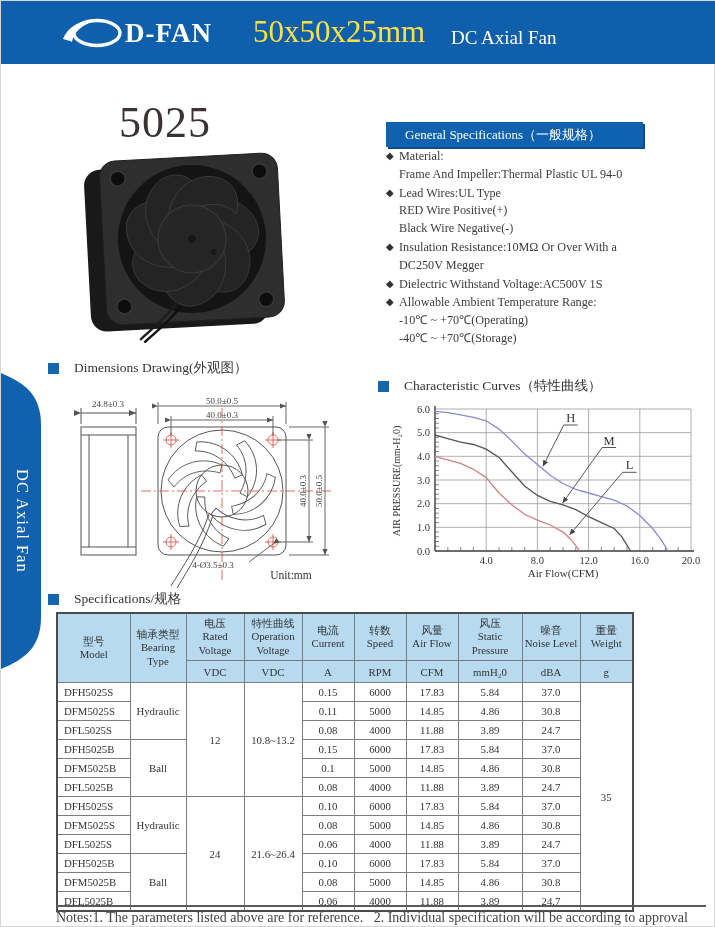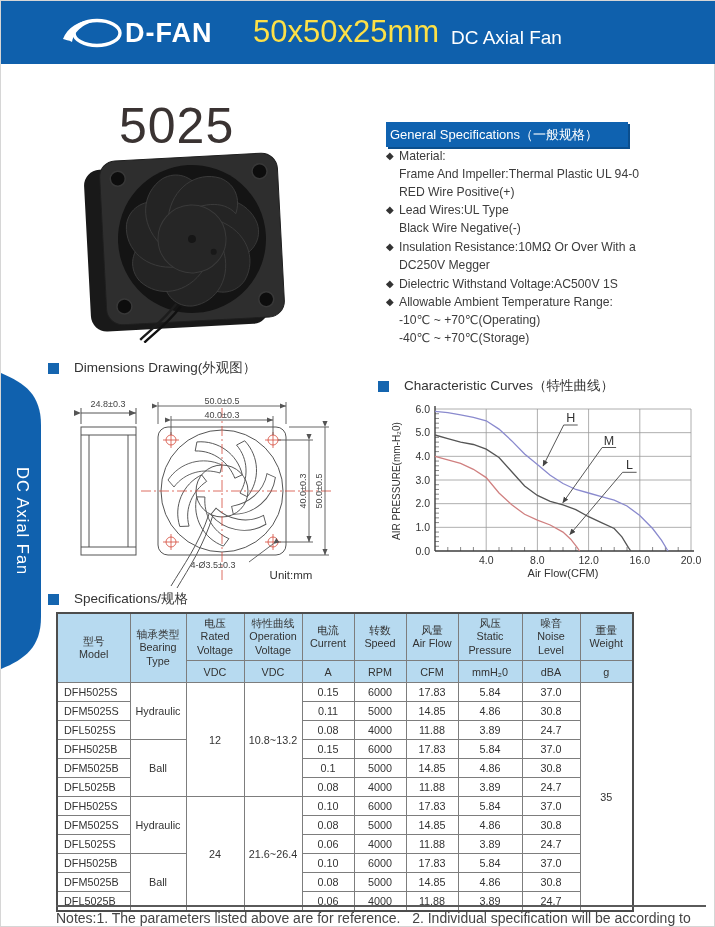--- a/index.html
+++ b/index.html
@@ -1,38 +1,38 @@
 <!DOCTYPE html>
 <html><head>
 <meta charset="utf-8">
 <style>
   html,body{margin:0;padding:0;}
   body{width:715px;height:927px;position:relative;background:#fff;
        font-family:"Liberation Sans","DejaVu Sans",sans-serif;overflow:hidden;}
-  .page{position:absolute;inset:0;border:1px solid #d6d6d6;box-sizing:border-box;background:#fff;}
+  .page{position:absolute;inset:0;border:1px solid #d6d6d6;box-sizing:border-box;background:#fff;font-family:Liberation Serif, serif;}
 
   
   .top-bar{position:absolute;top:0;left:0;width:715px;height:63px;background:#0f60ac;}
   .logo-wrap{position:absolute;left:60px;top:15px;width:62px;height:34px;}
   .brand{position:absolute;left:124px;top:17px;color:#fff;font-size:27px;font-weight:bold;letter-spacing:1px;}
   .size-title{position:absolute;left:252px;top:13px;color:#fde047;font-size:31px;font-weight:400;}
   .subtitle{position:absolute;left:450px;top:26px;color:#fff;font-size:19px;font-weight:400;}
 
   
   .side-tab{position:absolute;left:0;top:372px;width:44px;height:296px;}
   .side-tab-label{position:absolute;left:6px;top:0;height:296px;width:30px;display:flex;align-items:center;justify-content:center;
        writing-mode:vertical-rl;color:#fff;font-size:16.5px;letter-spacing:1px;}
 
   
-  .model-number{position:absolute;left:118px;top:96px;font-size:50px;color:#3a3332;font-weight:500;letter-spacing:1px;}
+  .model-number{position:absolute;left:118px;top:96px;font-size:44px;color:#3a3332;font-weight:500;letter-spacing:1px;}
   .fan-photo{position:absolute;left:62px;top:150px;width:252px;height:192px;}
 
   
   .gen-specs{position:absolute;left:385px;top:121px;width:322px;}
-  .gen-title{width:238px;height:25px;background:#0f62b0;color:#fff;font-size:13px;line-height:25px;padding-left:4px;
+  .gen-title{width:238px;height:25px;background:#0f62b0;color:#fff;font-size:13px;line-height:25px;padding-left:19px;
        box-shadow:2px 2px 0 #0b4e8d;}
   .gen-list{font-size:12.2px;color:#3c3c3c;line-height:17.8px;}
   .gl{white-space:nowrap;}
   .gl .bullet{display:inline-block;width:13px;font-size:10px;vertical-align:1px;color:#333;}
   .gl.cont{padding-left:13px;}
 
   
   .section-title{position:absolute;display:flex;align-items:center;gap:15px;font-size:13.5px;color:#333;}
   .sq{width:11px;height:11px;background:#1565af;flex:0 0 auto;}
 
@@ -109,22 +109,22 @@
         <path d="M114 155 C100 171 88 179 76 189" fill="none" stroke="#101010" stroke-width="2.4"></path>
       </g>
     </svg>
   </div>
 
   <div class="gen-specs">
     <div class="gen-title">General Specifications（一般规格）</div>
     <div class="gen-list">
       <div class="gl"><span class="bullet">◆</span><span>Material:</span></div>
       <div class="gl cont"><span>Frame And Impeller:Thermal Plastic UL 94-0</span></div>
+      <div class="gl"><span class="bullet">◆</span><span>Lead Wires:UL Type</span></div>
       <div class="gl cont"><span>RED Wire Positive(+)</span></div>
-      <div class="gl"><span class="bullet">◆</span><span>Lead Wires:UL Type</span></div>
       <div class="gl cont"><span>Black Wire Negative(-)</span></div>
       <div class="gl"><span class="bullet">◆</span><span>Insulation Resistance:10MΩ Or Over With a</span></div>
       <div class="gl cont"><span>DC250V Megger</span></div>
       <div class="gl"><span class="bullet">◆</span><span>Dielectric Withstand Voltage:AC500V 1S</span></div>
       <div class="gl"><span class="bullet">◆</span><span>Allowable Ambient Temperature Range:</span></div>
       <div class="gl cont"><span>-10℃ ~ +70℃(Operating)</span></div>
       <div class="gl cont"><span>-40℃ ~ +70℃(Storage)</span></div>
     </div>
   </div>
 

